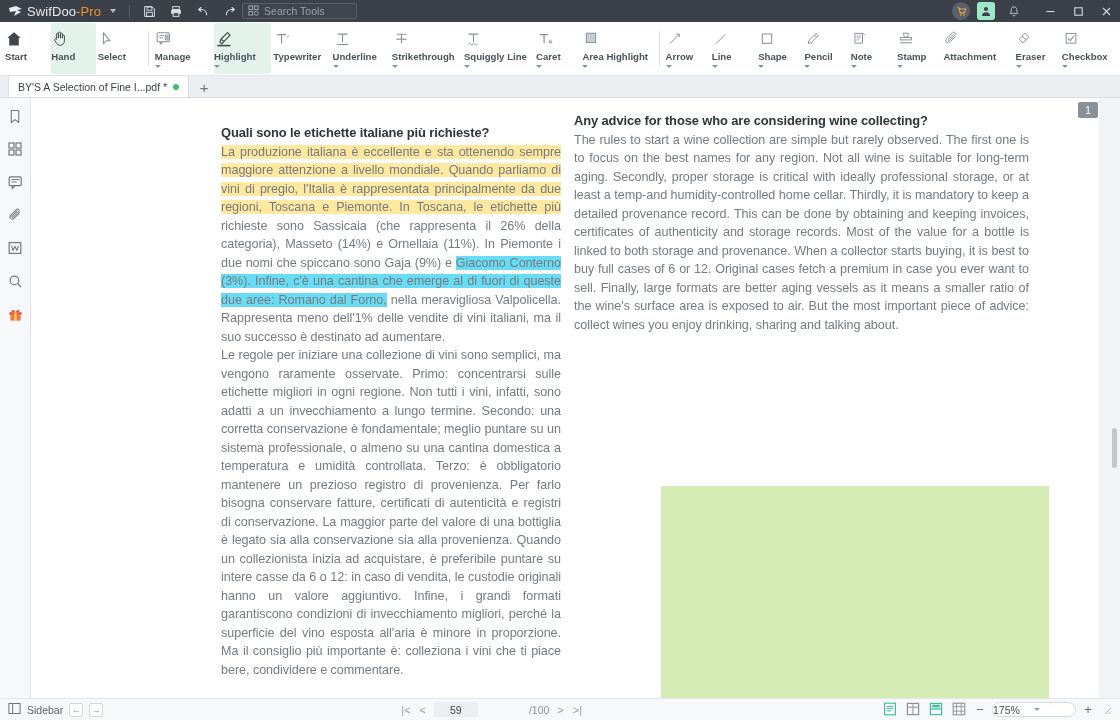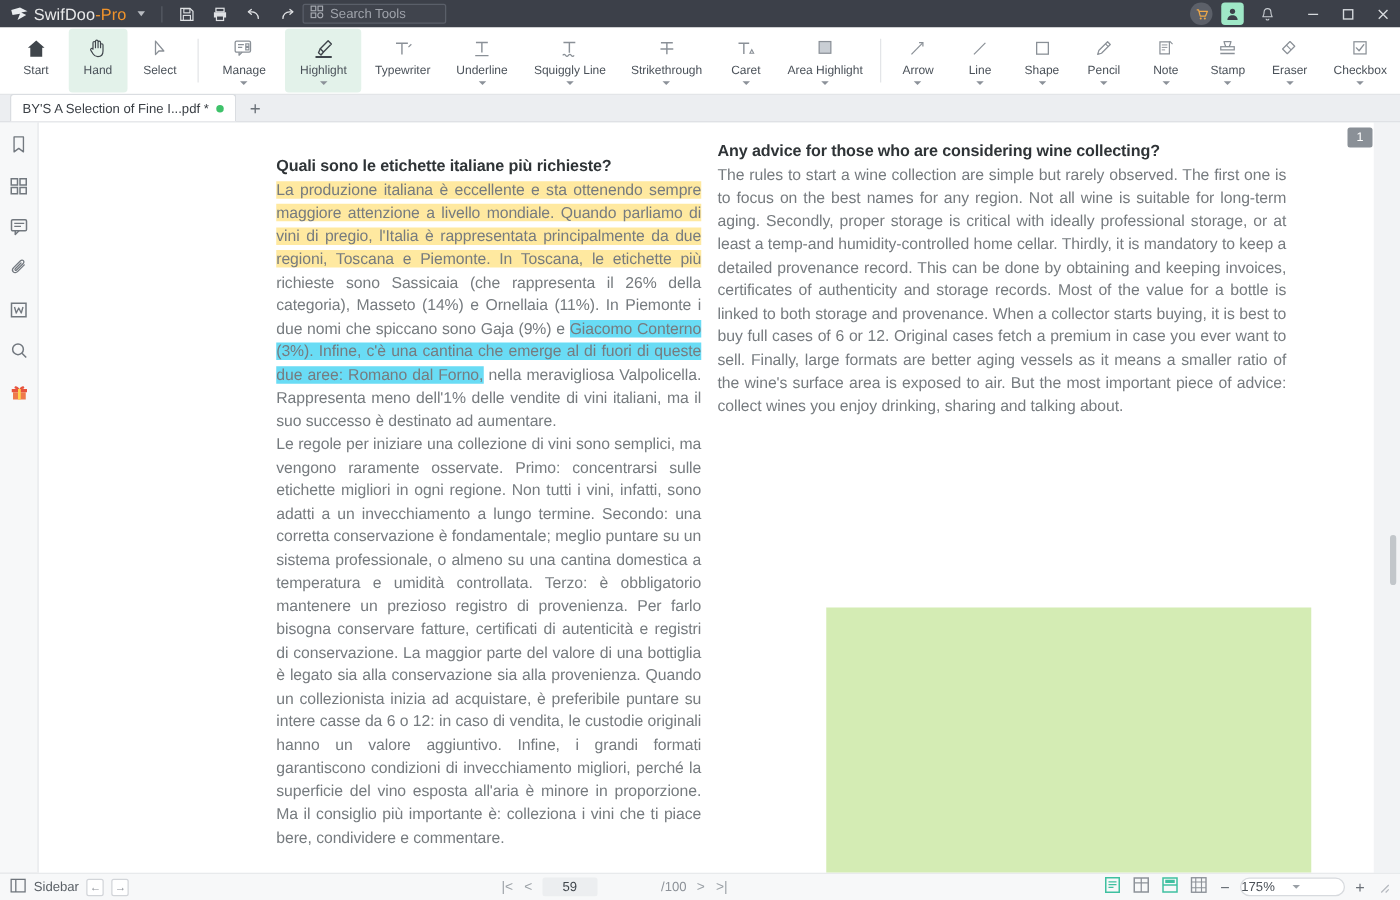--- a/index.html
+++ b/index.html
@@ -56,23 +56,23 @@
   }
   .win-btns { display:flex; align-items:center; margin-left: 6px; }
   .win-btn { width:28px;height:22px;display:flex;align-items:center;justify-content:center;cursor:pointer; }
 
   
   .ribbon {
     flex: 0 0 54px; height:54px; background:#fff; border-bottom:1px solid #e3e5e8;
     display:flex; align-items:stretch; padding-left: 4px; user-select:none;
   }
   .rb-item {
-    width: 48px; display:flex; flex-direction:column; align-items:center;
+    width: 48px; display:flex; flex-direction:column; align-items:flex-start;
     justify-content:flex-start; padding-top:5px; cursor:pointer; border-radius:3px;
-    position:relative; margin: 1px 1px;
+    position:relative; margin: 1px 1px; font-weight: bold;
   }
   .rb-item.wide { width: 62px; }
   .rb-item.xwide { width: 76px; }
   .rb-item.sel { background:#e3f2ea; }
   .rb-ico { height: 21px; display:flex; align-items:center; justify-content:center; }
   .rb-lab { font-size: 9.6px; color:#4a5159; margin-top:2px; text-align:center; line-height:11px; white-space:nowrap; }
   .rb-arrow {
     width:0;height:0;border-left:3px solid transparent;border-right:3px solid transparent;
     border-top:3.5px solid #8b9199; margin-top:3px;
   }
@@ -351,36 +351,36 @@
             <path d="M4.4 14.8h11.2" stroke="#8a9097" stroke-width="1.2"></path>
           </svg>
       </span>
       <span class="rb-lab">Underline</span>
       <span class="rb-arrow"></span>
     </div>
 
     <div class="rb-item xwide">
       <span class="rb-ico">
         <svg width="19" height="18" viewBox="0 0 20 18">
+            <path d="M5 4h10M10 4v9.6" fill="none" stroke="#8a9097" stroke-width="1.2"></path>
+            <path d="M4.6 9.2h10.8" stroke="#8a9097" stroke-width="1.2"></path>
+          </svg>
+      </span>
+      <span class="rb-lab">Strikethrough</span>
+      <span class="rb-arrow"></span>
+    </div>
+
+    <div class="rb-item xwide">
+      <span class="rb-ico">
+        <svg width="19" height="18" viewBox="0 0 20 18">
             <path d="M5 3.8h10M10 3.8v8.6" fill="none" stroke="#8a9097" stroke-width="1.2"></path>
             <path d="M4.4 14.6c.8-1.1 1.6-1.1 2.4 0s1.6 1.1 2.4 0 1.6-1.1 2.4 0 1.6 1.1 2.4 0" fill="none" stroke="#8a9097" stroke-width="1"></path>
           </svg>
       </span>
       <span class="rb-lab">Squiggly Line</span>
-      <span class="rb-arrow"></span>
-    </div>
-
-    <div class="rb-item xwide">
-      <span class="rb-ico">
-        <svg width="19" height="18" viewBox="0 0 20 18">
-            <path d="M5 4h10M10 4v9.6" fill="none" stroke="#8a9097" stroke-width="1.2"></path>
-            <path d="M4.6 9.2h10.8" stroke="#8a9097" stroke-width="1.2"></path>
-          </svg>
-      </span>
-      <span class="rb-lab">Strikethrough</span>
       <span class="rb-arrow"></span>
     </div>
 
     <div class="rb-item">
       <span class="rb-ico">
         <svg width="19" height="18" viewBox="0 0 20 18">
             <path d="M4 4.4h9M8.5 4.4v9" fill="none" stroke="#8a9097" stroke-width="1.2"></path>
             <path d="M13.6 12.8l1.6-3 1.6 3z" fill="none" stroke="#8a9097" stroke-width=".9"></path>
           </svg>
       </span>
@@ -459,20 +459,28 @@
         <svg width="18" height="18" viewBox="0 0 20 18">
             <path d="M7 2.6h6c0 2.2-1.3 3-1.3 4.4h-3.4C8.3 5.6 7 4.8 7 2.6z" fill="none" stroke="#8a9097" stroke-width="1.1"></path>
             <rect x="4" y="7.2" width="12" height="2.8" fill="none" stroke="#8a9097" stroke-width="1.1"></rect>
             <path d="M3.6 13.2h12.8" stroke="#8a9097" stroke-width="1.2"></path>
           </svg>
       </span>
       <span class="rb-lab">Stamp</span>
       <span class="rb-arrow"></span>
     </div>
 
+    <div class="rb-item xwide">
+      <span class="rb-ico">
+        <svg width="18" height="18" viewBox="0 0 20 18">
+            <path d="M14 6.2 7.8 12.4c-1.2 1.2-3 1.2-4 .2s-.9-2.8.3-4L10.6 2c.8-.8 2-.8 2.7-.1.7.7.7 1.9-.1 2.7L7 10.8c-.4.4-1 .4-1.3.1-.3-.3-.3-.9.1-1.3l5.4-5.4" fill="none" stroke="#8a9097" stroke-width="1.05" stroke-linecap="round"></path>
+          </svg>
+      </span>
+      <span class="rb-lab">Attachment</span>
+    </div>
 
     <div class="rb-item">
       <span class="rb-ico">
         <svg width="18" height="18" viewBox="0 0 20 18">
             <path d="M10 2.6 3.4 9.2l4.2 4.2L14.2 6.8z" fill="none" stroke="#8a9097" stroke-width="1.1" stroke-linejoin="round"></path>
             <path d="M6.8 5.8 11 10" stroke="#8a9097" stroke-width="1"></path>
           </svg>
       </span>
       <span class="rb-lab">Eraser</span>
       <span class="rb-arrow"></span>

